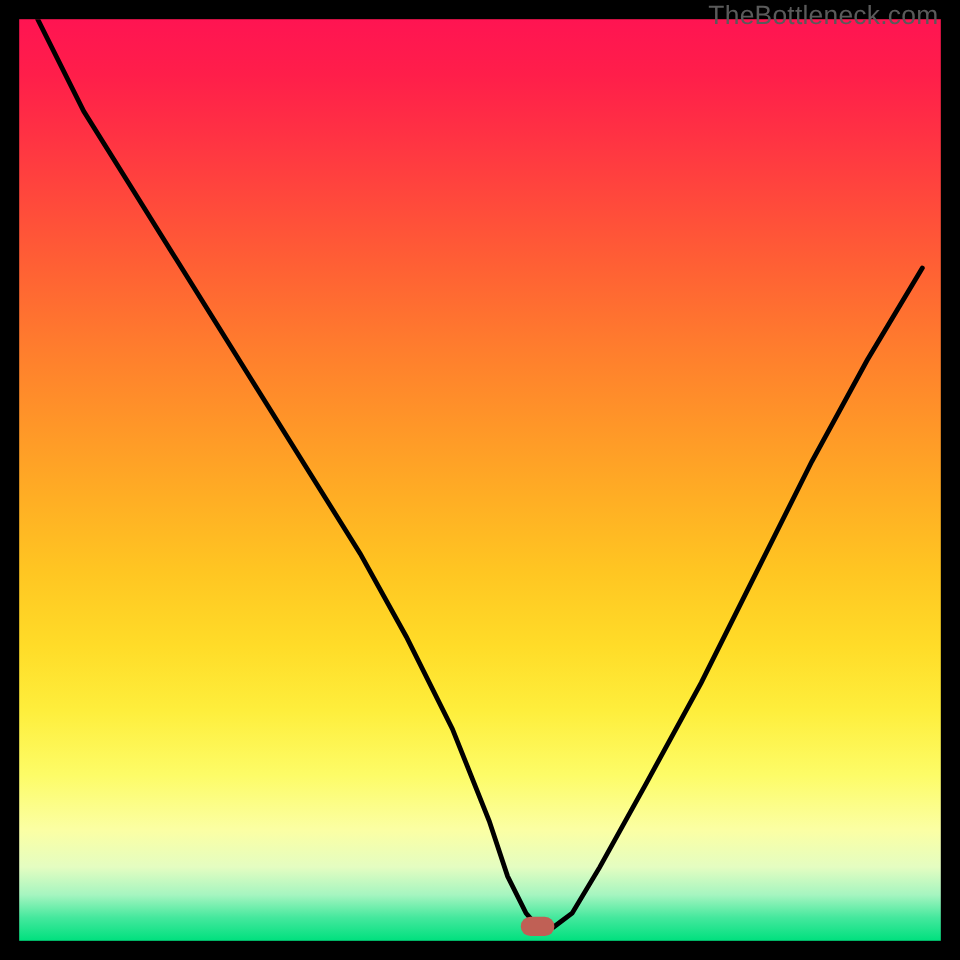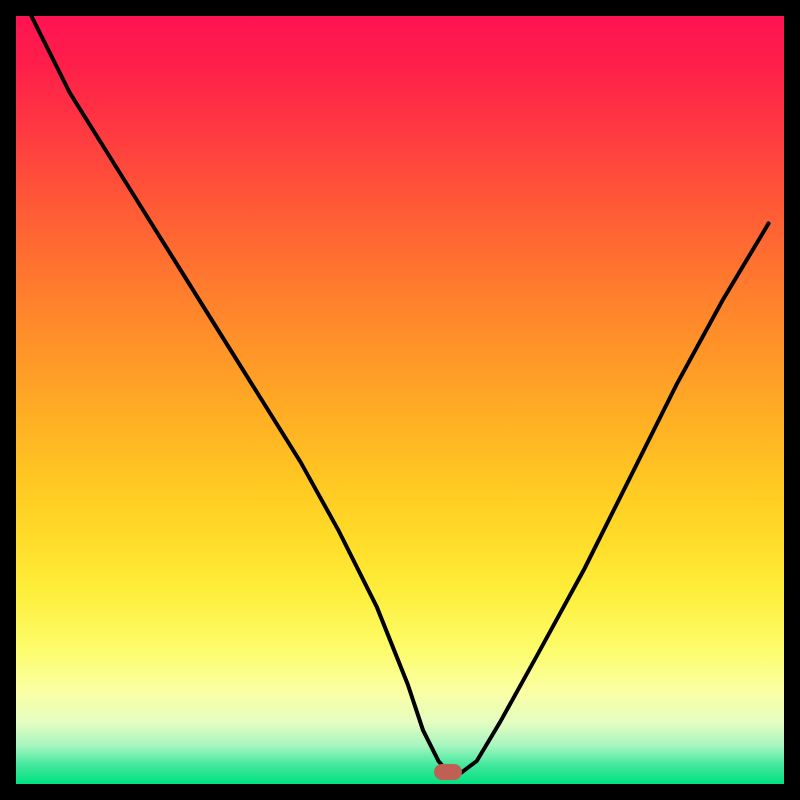--- a/index.html
+++ b/index.html
@@ -70,13 +70,14 @@
 
 <div class="stage">
   <div class="gradient-panel"></div>
 
   <svg class="curve-layer" viewBox="0 0 768 768">
     <path id="curve-path" fill="none" stroke="#000" stroke-width="4" stroke-linecap="round" d="M15.4 0.0 L53.8 76.8 L92.2 138.2 L130.6 199.7 L169.0 261.1 L207.4 322.6 L245.8 384.0 L284.2 445.4 L322.6 514.6 L361.0 591.4 L391.7 668.2 L407.0 714.2 L422.4 745.0 L432.4 756.5 L445.4 756.5 L460.8 745.0 L483.8 706.6 L522.2 637.4 L568.3 553.0 L614.4 460.8 L660.5 368.6 L706.6 284.2 L752.6 207.4"></path>
   </svg>
 
   <div class="marker" style="left: 434.384px; top: 764.48px;"></div>
 
+  <div class="watermark">TheBottleneck.com</div>
 </div>
 
 </body></html>

